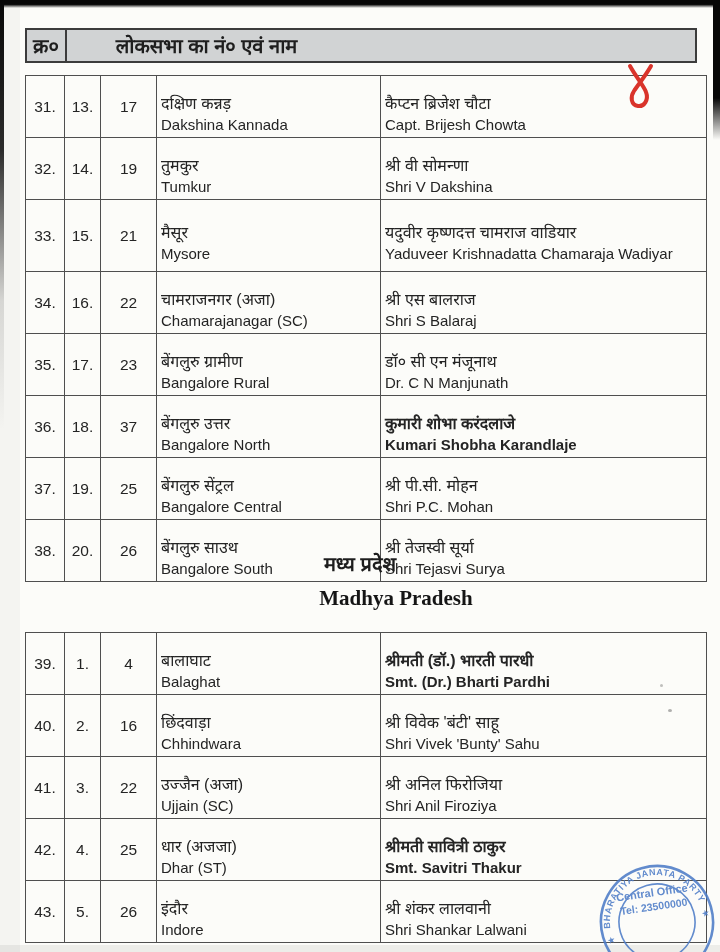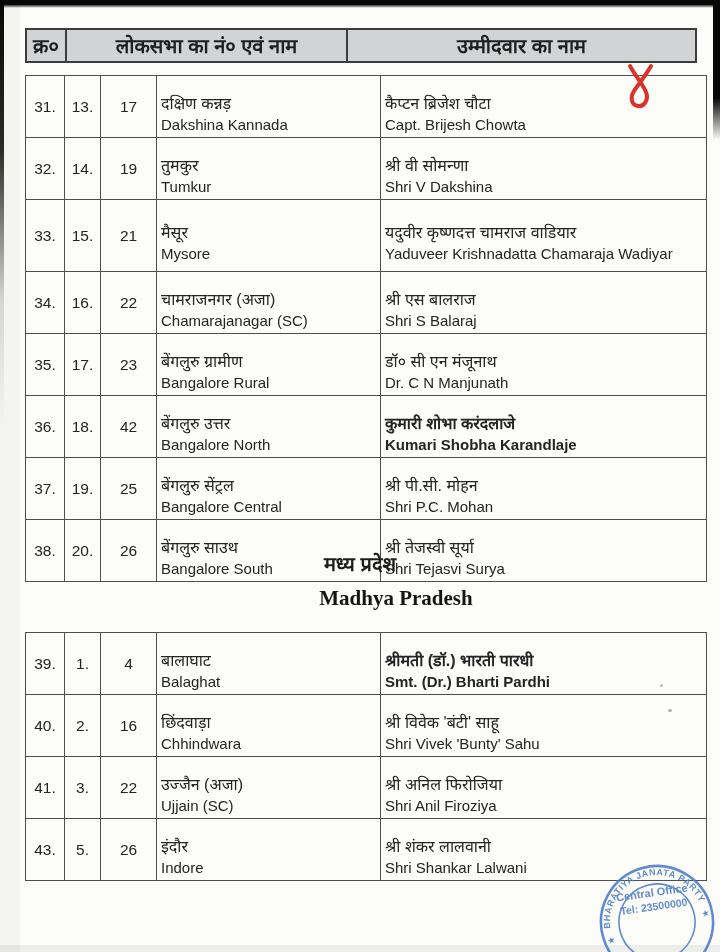--- a/index.html
+++ b/index.html
@@ -76,21 +76,20 @@
 
   <div class="margin-shade"></div>
   <div class="edge-top"></div>
   <div class="edge-left"></div>
   <div class="edge-right"></div>
   <div class="edge-bottom"></div>
 
   <div class="hdr">
     <div class="hdr-cell hc1">क्र०</div>
     <div class="hdr-cell hc2">लोकसभा का नं० एवं नाम</div>
-    <div class="hdr-cell hc3">उम्मीदवार का नाम</div>
   </div>
 
   <table class="cand kar">
     <colgroup>
         <col style="width:39px">
         <col style="width:36px">
         <col style="width:56px">
         <col style="width:224px">
         <col style="width:326px">
       </colgroup>
@@ -156,21 +155,21 @@
             <span class="en">Bangalore Rural</span>
           </td>
           <td class="c-cand">
             <span class="hi">डॉ० सी एन मंजूनाथ</span>
             <span class="en">Dr. C N Manjunath</span>
           </td>
         </tr>
         <tr class="bold">
           <td class="c-sl">36.</td>
           <td class="c-sl">18.</td>
-          <td class="c-no">42</td>
+          <td class="c-no">37</td>
           <td class="c-seat">
             <span class="hi">बेंगलुरु उत्तर</span>
             <span class="en">Bangalore North</span>
           </td>
           <td class="c-cand">
             <span class="hi">कुमारी शोभा करंदलाजे</span>
             <span class="en">Kumari Shobha Karandlaje</span>
           </td>
         </tr>
         <tr>
@@ -248,20 +247,33 @@
           <td class="c-sl">41.</td>
           <td class="c-sl">3.</td>
           <td class="c-no">22</td>
           <td class="c-seat">
             <span class="hi">उज्जैन (अजा)</span>
             <span class="en">Ujjain (SC)</span>
           </td>
           <td class="c-cand">
             <span class="hi">श्री अनिल फिरोजिया</span>
             <span class="en">Shri Anil Firoziya</span>
+          </td>
+        </tr>
+        <tr class="bold">
+          <td class="c-sl">42.</td>
+          <td class="c-sl">4.</td>
+          <td class="c-no">25</td>
+          <td class="c-seat">
+            <span class="hi">धार (अजजा)</span>
+            <span class="en">Dhar (ST)</span>
+          </td>
+          <td class="c-cand">
+            <span class="hi">श्रीमती सावित्री ठाकुर</span>
+            <span class="en">Smt. Savitri Thakur</span>
           </td>
         </tr>
         <tr>
           <td class="c-sl">43.</td>
           <td class="c-sl">5.</td>
           <td class="c-no">26</td>
           <td class="c-seat">
             <span class="hi">इंदौर</span>
             <span class="en">Indore</span>
           </td>

